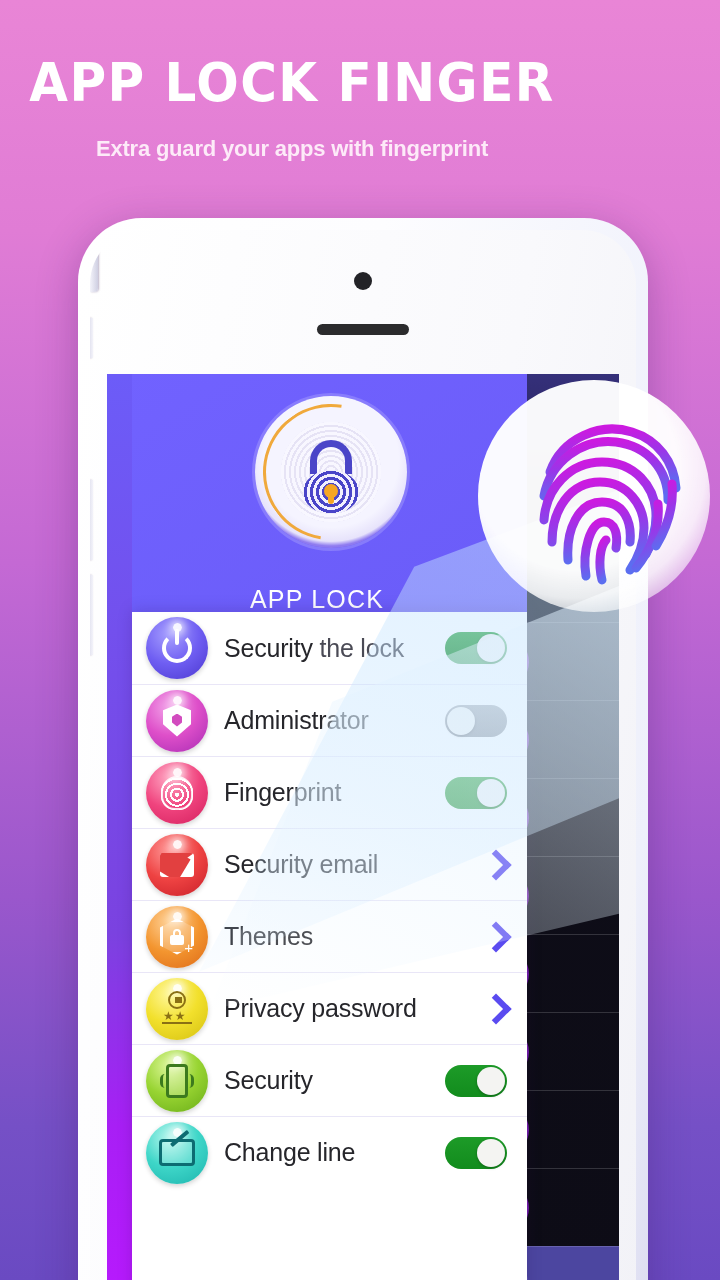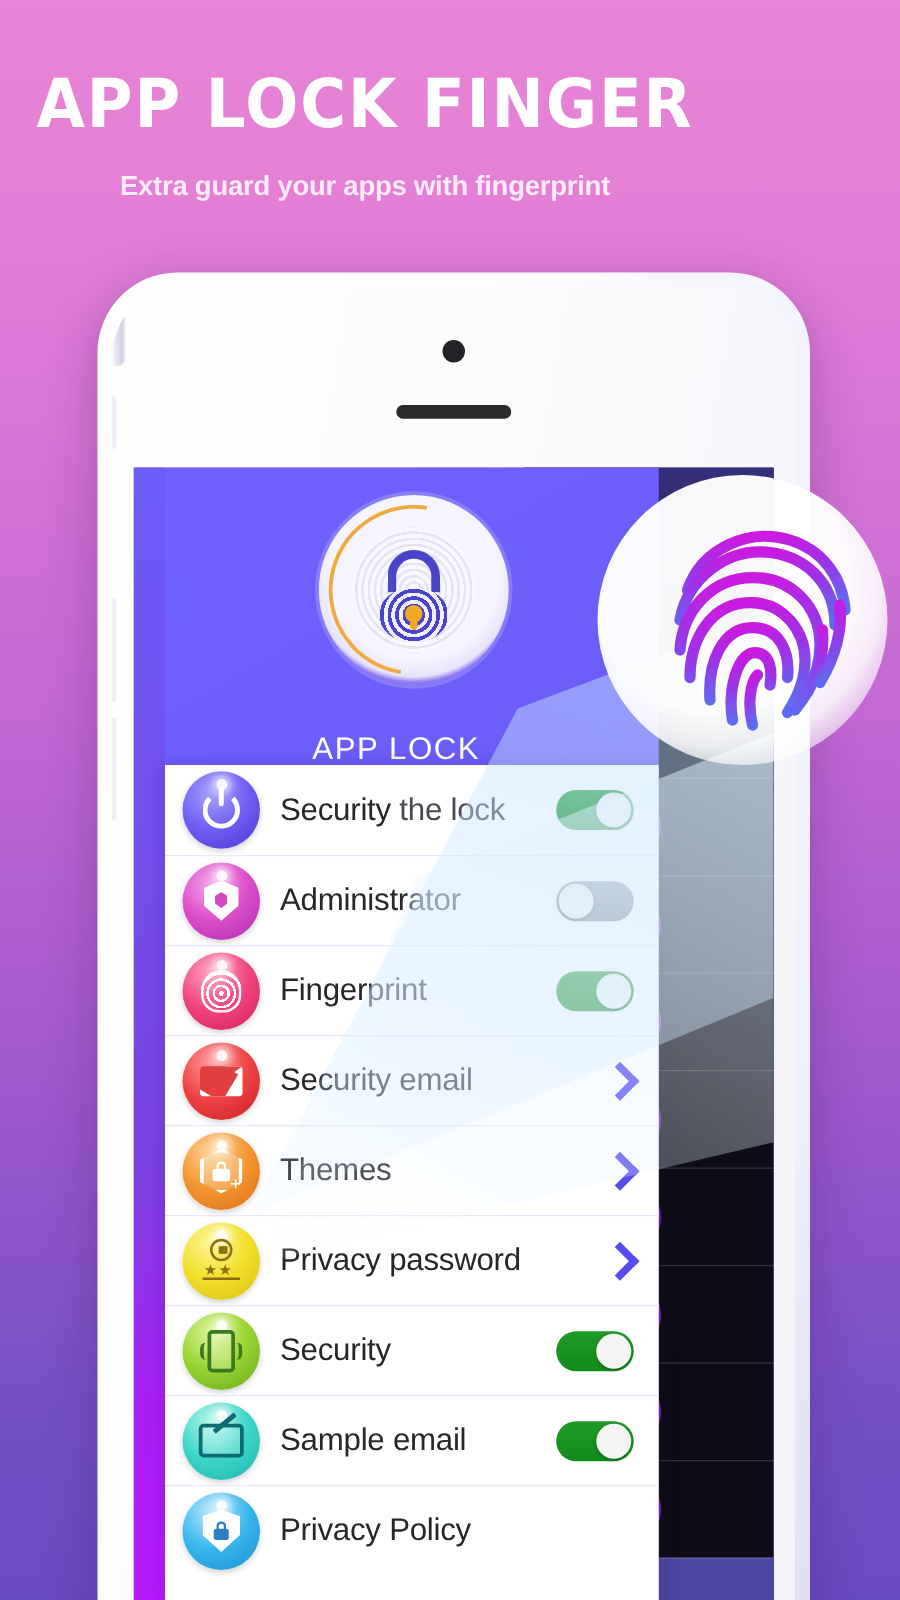--- a/index.html
+++ b/index.html
@@ -454,40 +454,28 @@
               <div class="toggle on bright">
                   <div class="knob"></div>
                 </div>
             </div>
           </div>
 
           <div class="row">
             <div class="row-icon" style="background:radial-gradient(circle at 38% 26%,#b8f7ee,#3ed6c8 48%,#1cb3ad 100%);">
               <div class="g g-pencil"></div>
             </div>
-            <div class="row-label">Sample email</div>
+            <div class="row-label">Change line</div>
             <div class="row-ctl">
               <div class="toggle on bright">
                   <div class="knob"></div>
                 </div>
             </div>
           </div>
 
-          <div class="row">
-            <div class="row-icon" style="background:radial-gradient(circle at 38% 26%,#bfeaff,#39b7ec 48%,#1b8fd4 100%);">
-              <div class="g g-shield2">
-                  <div class="sh"></div>
-                  <div class="lk">
-                    <div class="s"></div>
-                    <div class="b"></div>
-                  </div>
-                </div>
-            </div>
-            <div class="row-label">Privacy Policy</div>
-          </div>
 
         </div>
       </div>
 
       <div class="beam1"></div>
       <div class="beam2"></div>
     </div>
   </div>
 </div>
 

